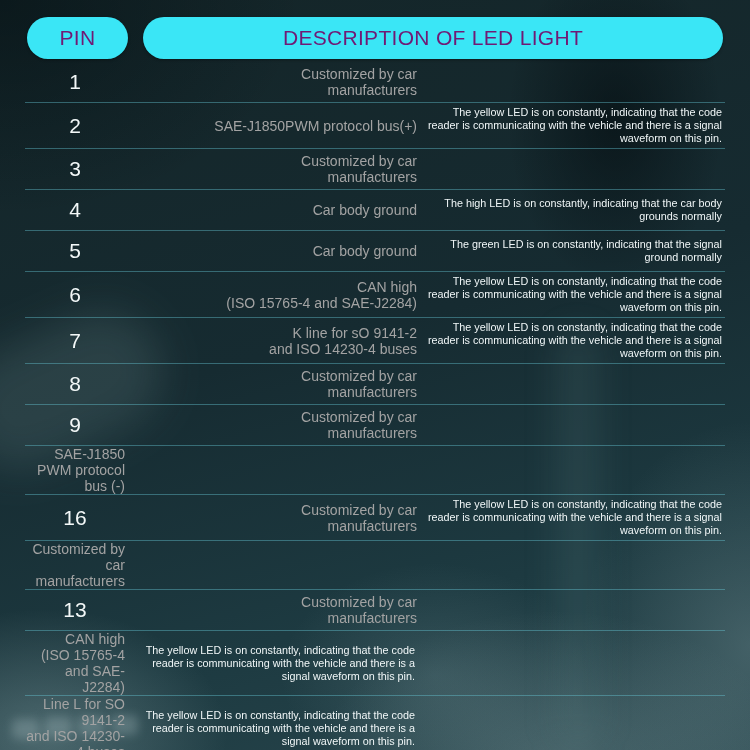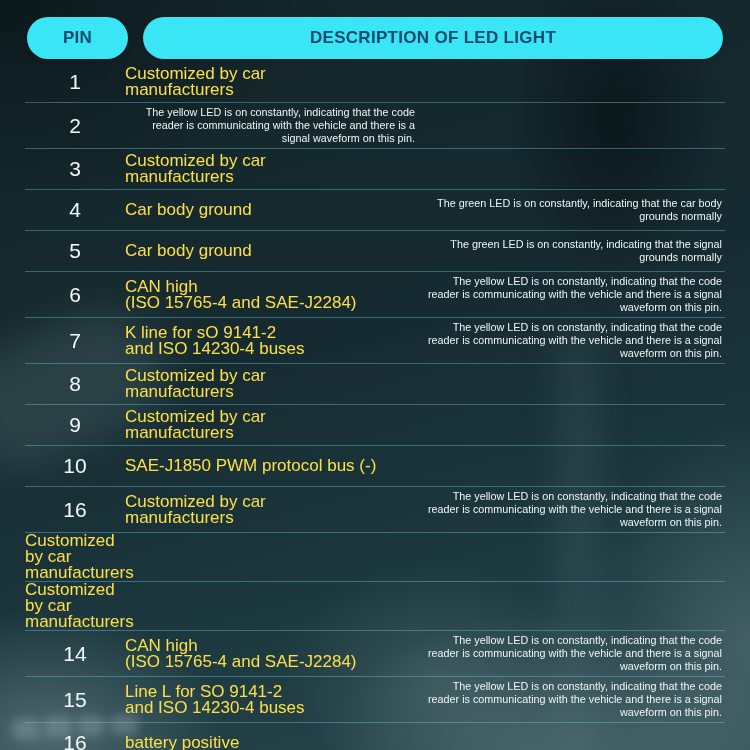--- a/index.html
+++ b/index.html
@@ -40,39 +40,39 @@
   .key-blob.k4{left:111px;top:715px;}
 
   
   .header-row{
     position:absolute;top:17px;left:27px;right:27px;z-index:2;
     display:flex;align-items:stretch;
   }
   .pill{
     height:42px;border-radius:21px;background:#3ae6f6;
     display:flex;align-items:center;justify-content:center;
-    color:#0c4a6e;font-weight:bold;font-size:17px;letter-spacing:0.3px;
+    color:#701a75;font-weight:normal;font-size:21px;letter-spacing:0.3px;
     box-shadow:0 1px 3px rgba(0,0,0,0.35);
   }
   .pill.pin{width:101px;margin-right:15px;}
   .pill.def{width:254px;margin-right:13px;}
   .pill.desc{flex:1;}
 
   
   .rows{position:absolute;top:62px;left:25px;right:25px;z-index:2;}
   .row{
     display:grid;grid-template-columns:100px 292px 1fr;
     align-items:center;min-height:40px;
     border-bottom:1px solid rgba(104,205,219,0.40);
   }
   .pin-cell{
     text-align:center;font-size:21px;color:#f3f8f8;font-weight:400;
   }
   .def-cell{
-    text-align:left;font-size:17px;line-height:16px;color:#fde047;
+    text-align:right;font-size:14px;line-height:16px;color:#a3a3a3;
     white-space:pre-line;
   }
   .desc-cell{
     text-align:center;font-size:10.8px;line-height:13px;color:#f0f6f7;
     padding:3px 2px;
   }
   .desc-cell .inner{max-width:302px;margin:0 auto;text-align:right;}
 </style>
 </head>
 <body>
@@ -94,44 +94,45 @@
   <div class="row">
     <div class="pin-cell">1</div>
     <div class="def-cell">Customized by car
 manufacturers</div>
     <div class="desc-cell">
         <div class="inner"></div>
       </div>
   </div>
   <div class="row">
     <div class="pin-cell">2</div>
+    <div class="def-cell">SAE-J1850PWM protocol bus(+)</div>
     <div class="desc-cell">
         <div class="inner">The yellow LED is on constantly, indicating that the code reader is communicating with the vehicle and there is a signal waveform on this pin.</div>
       </div>
   </div>
   <div class="row">
     <div class="pin-cell">3</div>
     <div class="def-cell">Customized by car
 manufacturers</div>
     <div class="desc-cell">
         <div class="inner"></div>
       </div>
   </div>
   <div class="row">
     <div class="pin-cell">4</div>
     <div class="def-cell">Car body ground</div>
     <div class="desc-cell">
-        <div class="inner">The green LED is on constantly, indicating that the car body grounds normally</div>
+        <div class="inner">The high LED is on constantly, indicating that the car body grounds normally</div>
       </div>
   </div>
   <div class="row">
     <div class="pin-cell">5</div>
     <div class="def-cell">Car body ground</div>
     <div class="desc-cell">
-        <div class="inner">The green LED is on constantly, indicating that the signal grounds normally</div>
+        <div class="inner">The green LED is on constantly, indicating that the signal ground normally</div>
       </div>
   </div>
   <div class="row">
     <div class="pin-cell">6</div>
     <div class="def-cell">CAN high
 (ISO 15765-4 and SAE-J2284)</div>
     <div class="desc-cell">
         <div class="inner">The yellow LED is on constantly, indicating that the code reader is communicating with the vehicle and there is a signal waveform on this pin.</div>
       </div>
   </div>
@@ -153,21 +154,20 @@
   </div>
   <div class="row">
     <div class="pin-cell">9</div>
     <div class="def-cell">Customized by car
 manufacturers</div>
     <div class="desc-cell">
         <div class="inner"></div>
       </div>
   </div>
   <div class="row">
-    <div class="pin-cell">10</div>
     <div class="def-cell">SAE-J1850 PWM protocol bus (-)</div>
     <div class="desc-cell">
         <div class="inner"></div>
       </div>
   </div>
   <div class="row">
     <div class="pin-cell">16</div>
     <div class="def-cell">Customized by car
 manufacturers</div>
     <div class="desc-cell">
@@ -175,36 +175,35 @@
       </div>
   </div>
   <div class="row">
     <div class="def-cell">Customized by car
 manufacturers</div>
     <div class="desc-cell">
         <div class="inner"></div>
       </div>
   </div>
   <div class="row">
-    <div class="def-cell">Customized by car
-manufacturers</div>
-    <div class="desc-cell">
-        <div class="inner"></div>
-      </div>
-  </div>
-  <div class="row">
-    <div class="pin-cell">14</div>
+    <div class="pin-cell">13</div>
+    <div class="def-cell">Customized by car
+manufacturers</div>
+    <div class="desc-cell">
+        <div class="inner"></div>
+      </div>
+  </div>
+  <div class="row">
     <div class="def-cell">CAN high
 (ISO 15765-4 and SAE-J2284)</div>
     <div class="desc-cell">
         <div class="inner">The yellow LED is on constantly, indicating that the code reader is communicating with the vehicle and there is a signal waveform on this pin.</div>
       </div>
   </div>
   <div class="row">
-    <div class="pin-cell">15</div>
     <div class="def-cell">Line L for SO 9141-2
 and ISO 14230-4 buses</div>
     <div class="desc-cell">
         <div class="inner">The yellow LED is on constantly, indicating that the code reader is communicating with the vehicle and there is a signal waveform on this pin.</div>
       </div>
   </div>
   <div class="row">
     <div class="pin-cell">16</div>
     <div class="def-cell">battery positive</div>
   </div>

